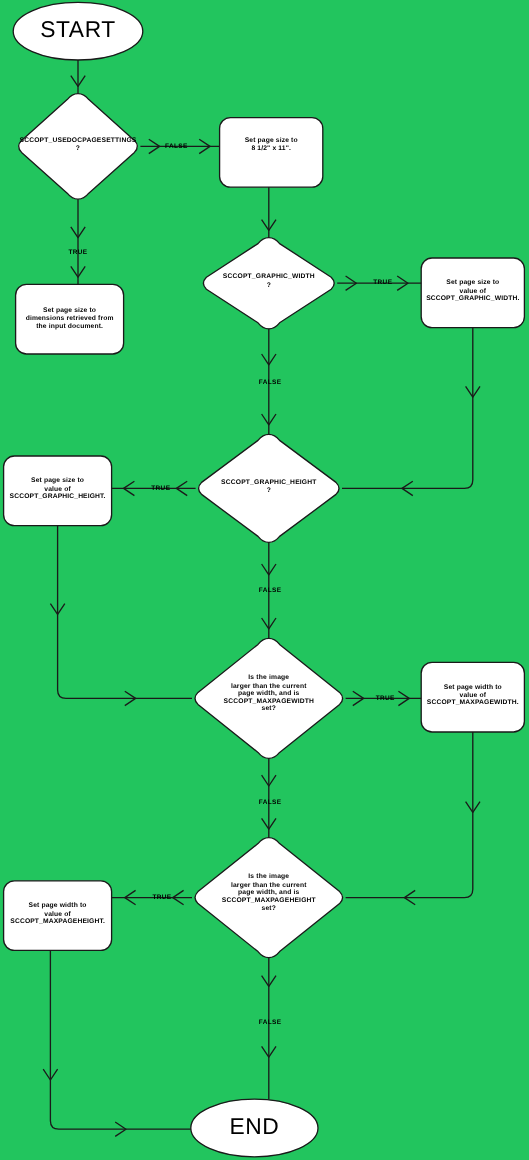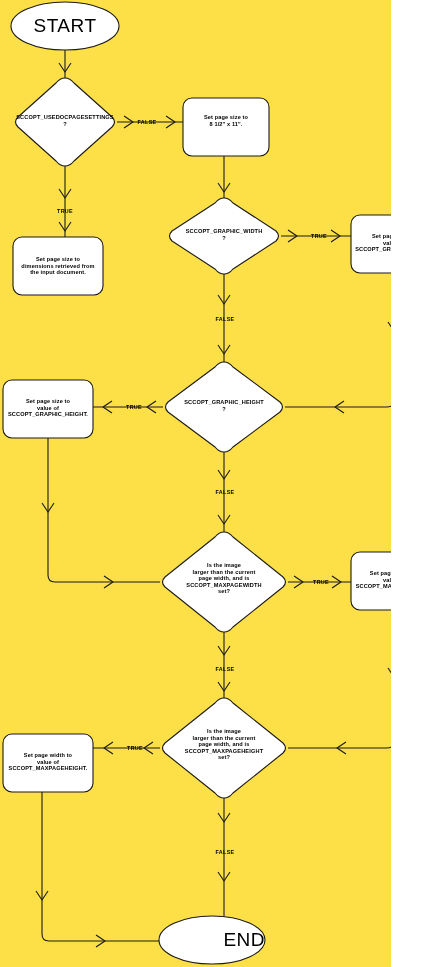--- a/index.html
+++ b/index.html
@@ -5,23 +5,23 @@
   html, body {
     margin: 0;
     padding: 0;
     background: #ffffff;
   }
   body {
     font-family: "Liberation Sans", sans-serif;
   }
   #flow-root {
     position: relative;
-    width: 391px;
+    width: 441px;
     height: 967px;
-    background: #fde047;
+    background: #22c55e;
     overflow: hidden;
   }
   #flow-svg {
     position: absolute;
     left: 0;
     top: 0;
     width: 441px;
     height: 967px;
   }
   .shape-text {
@@ -188,21 +188,21 @@
   <div class="shape-text decision-text" style="left:170px; top:728px; width:108px;">Is the image
 larger than the current
 page width, and is
 SCCOPT_MAXPAGEHEIGHT
 set?</div>
 
   <div class="shape-text process-text" style="left:6px; top:752px; width:84px;">Set page width to
 value of
 SCCOPT_MAXPAGEHEIGHT.</div>
 
-  <div class="shape-text terminator-text" style="left:159px; top:929px; width:106px;text-align:right;">END</div>
+  <div class="shape-text terminator-text" style="left:159px; top:929px; width:106px;">END</div>
 
   <div class="edge-label" style="left:128px; top:119px; width:38px;">FALSE</div>
 
   <div class="edge-label" style="left:47px; top:208px; width:36px;">TRUE</div>
 
   <div class="edge-label" style="left:301px; top:233px; width:36px;">TRUE</div>
 
   <div class="edge-label" style="left:206px; top:316px; width:38px;">FALSE</div>
 
   <div class="edge-label" style="left:116px; top:404px; width:36px;">TRUE</div>

